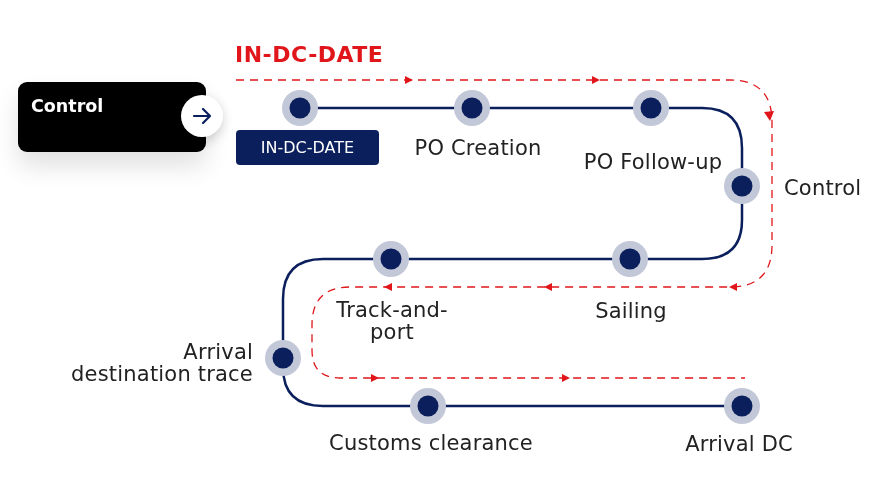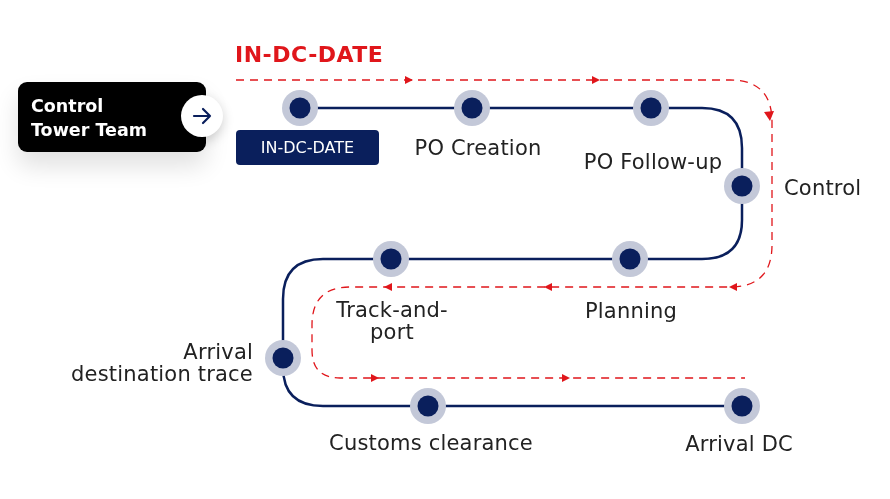--- a/index.html
+++ b/index.html
@@ -77,32 +77,31 @@
         <circle cx="742" cy="406" r="18" fill="#c3c8d8"></circle>
         <circle cx="742" cy="406" r="10.5" fill="#0a1f5c"></circle>
       </g>
     </g>
 </svg>
 
 <div class="title">IN-DC-DATE</div>
 
 <div class="ctt">
   <span class="t1">Control</span>
-  <span class="t2">Tower Team</span>
 </div>
 <div class="arrowbtn">
   <svg width="22" height="22" viewBox="0 0 22 22" style="position:static">
     <path d="M3,11 L19,11 M12,4 L19,11 L12,18" fill="none" stroke="#0a1f5c" stroke-width="2.2" stroke-linecap="round" stroke-linejoin="round"></path>
   </svg>
 </div>
 
 <div class="badge">IN-DC-DATE</div>
 
 <div class="lbl ctr" style="left:478px;top:136px">PO Creation</div>
 <div class="lbl ctr" style="left:653px;top:150px">PO Follow-up</div>
 <div class="lbl" style="left:784px;top:176px">Control</div>
-<div class="lbl ctr" style="left:631px;top:299px">Planning</div>
+<div class="lbl ctr" style="left:631px;top:299px">Sailing</div>
 <div class="lbl ctr" style="left:392px;top:298px">Track-and-</div>
 <div class="lbl ctr" style="left:392px;top:320px">port</div>
 <div class="lbl right" style="right:637px;top:340px">Arrival</div>
 <div class="lbl right" style="right:637px;top:362px">destination trace</div>
 <div class="lbl ctr" style="left:431px;top:431px">Customs clearance</div>
 <div class="lbl ctr" style="left:739px;top:432px">Arrival DC</div>
 
 </body></html>

